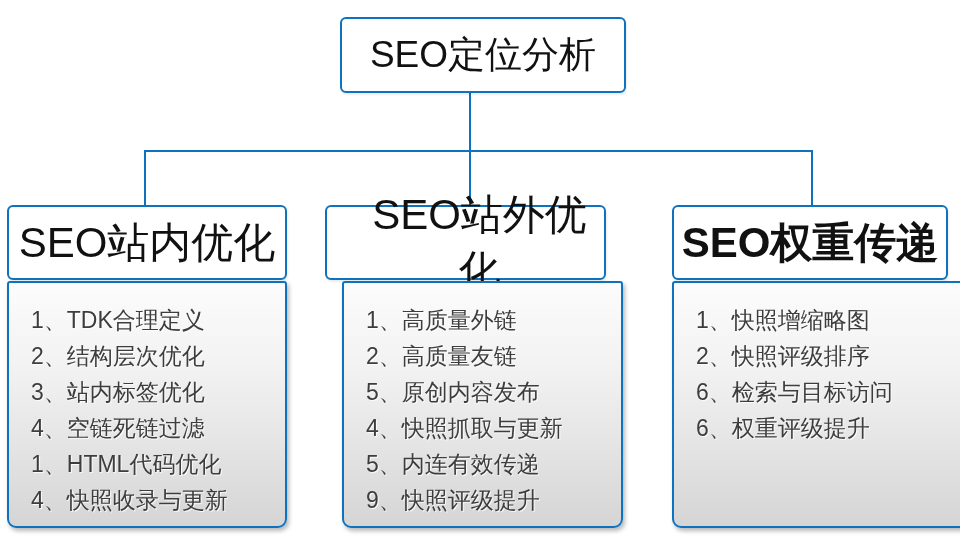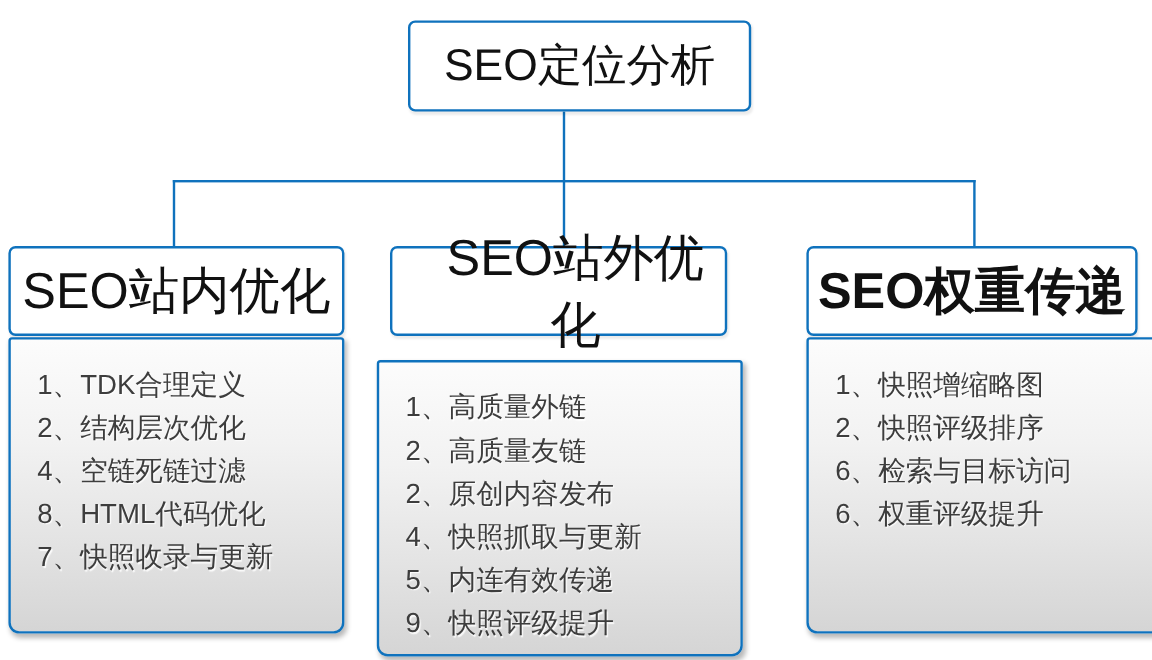--- a/index.html
+++ b/index.html
@@ -51,21 +51,21 @@
     position: absolute;
     top: 281px;
     height: 247px;
     box-sizing: border-box;
     border: 2px solid #0f72bd;
     border-radius: 3px 3px 9px 9px;
     background: linear-gradient(180deg, #fcfcfc 0%, #f2f2f2 35%, #e3e3e3 70%, #d5d5d5 100%);
     box-shadow: 2px 3px 4px rgba(0,0,0,0.28);
   }
   .panel.b0 { left: 7px;   width: 280px; }
-  .panel.b1 { left: 314px; width: 305px; margin-top: 19px; }
+  .panel.b1 { left: 342px; width: 281px; }
   .panel.b2 { left: 672px; width: 332px; }
   .panel ul {
     list-style: none;
     margin: 0;
     padding: 19px 6px 0 22px;
   }
   .panel li {
     height: 36px;
     line-height: 36px;
     font-size: 23px;
@@ -96,31 +96,32 @@
     <span>SEO站外优化</span>
   </div>
   <div class="node branch b2">
     <span>SEO权重传递</span>
   </div>
 
   <div class="panel b0">
     <ul>
       <li>1、TDK合理定义</li>
       <li>2、结构层次优化</li>
+      <li>3、站内标签优化</li>
       <li>4、空链死链过滤</li>
-      <li>8、HTML代码优化</li>
-      <li>7、快照收录与更新</li>
+      <li>1、HTML代码优化</li>
+      <li>4、快照收录与更新</li>
     </ul>
   </div>
 
   <div class="panel b1">
     <ul>
       <li>1、高质量外链</li>
       <li>2、高质量友链</li>
-      <li>2、原创内容发布</li>
+      <li>5、原创内容发布</li>
       <li>4、快照抓取与更新</li>
       <li>5、内连有效传递</li>
       <li>9、快照评级提升</li>
     </ul>
   </div>
 
   <div class="panel b2">
     <ul>
       <li>1、快照增缩略图</li>
       <li>2、快照评级排序</li>

